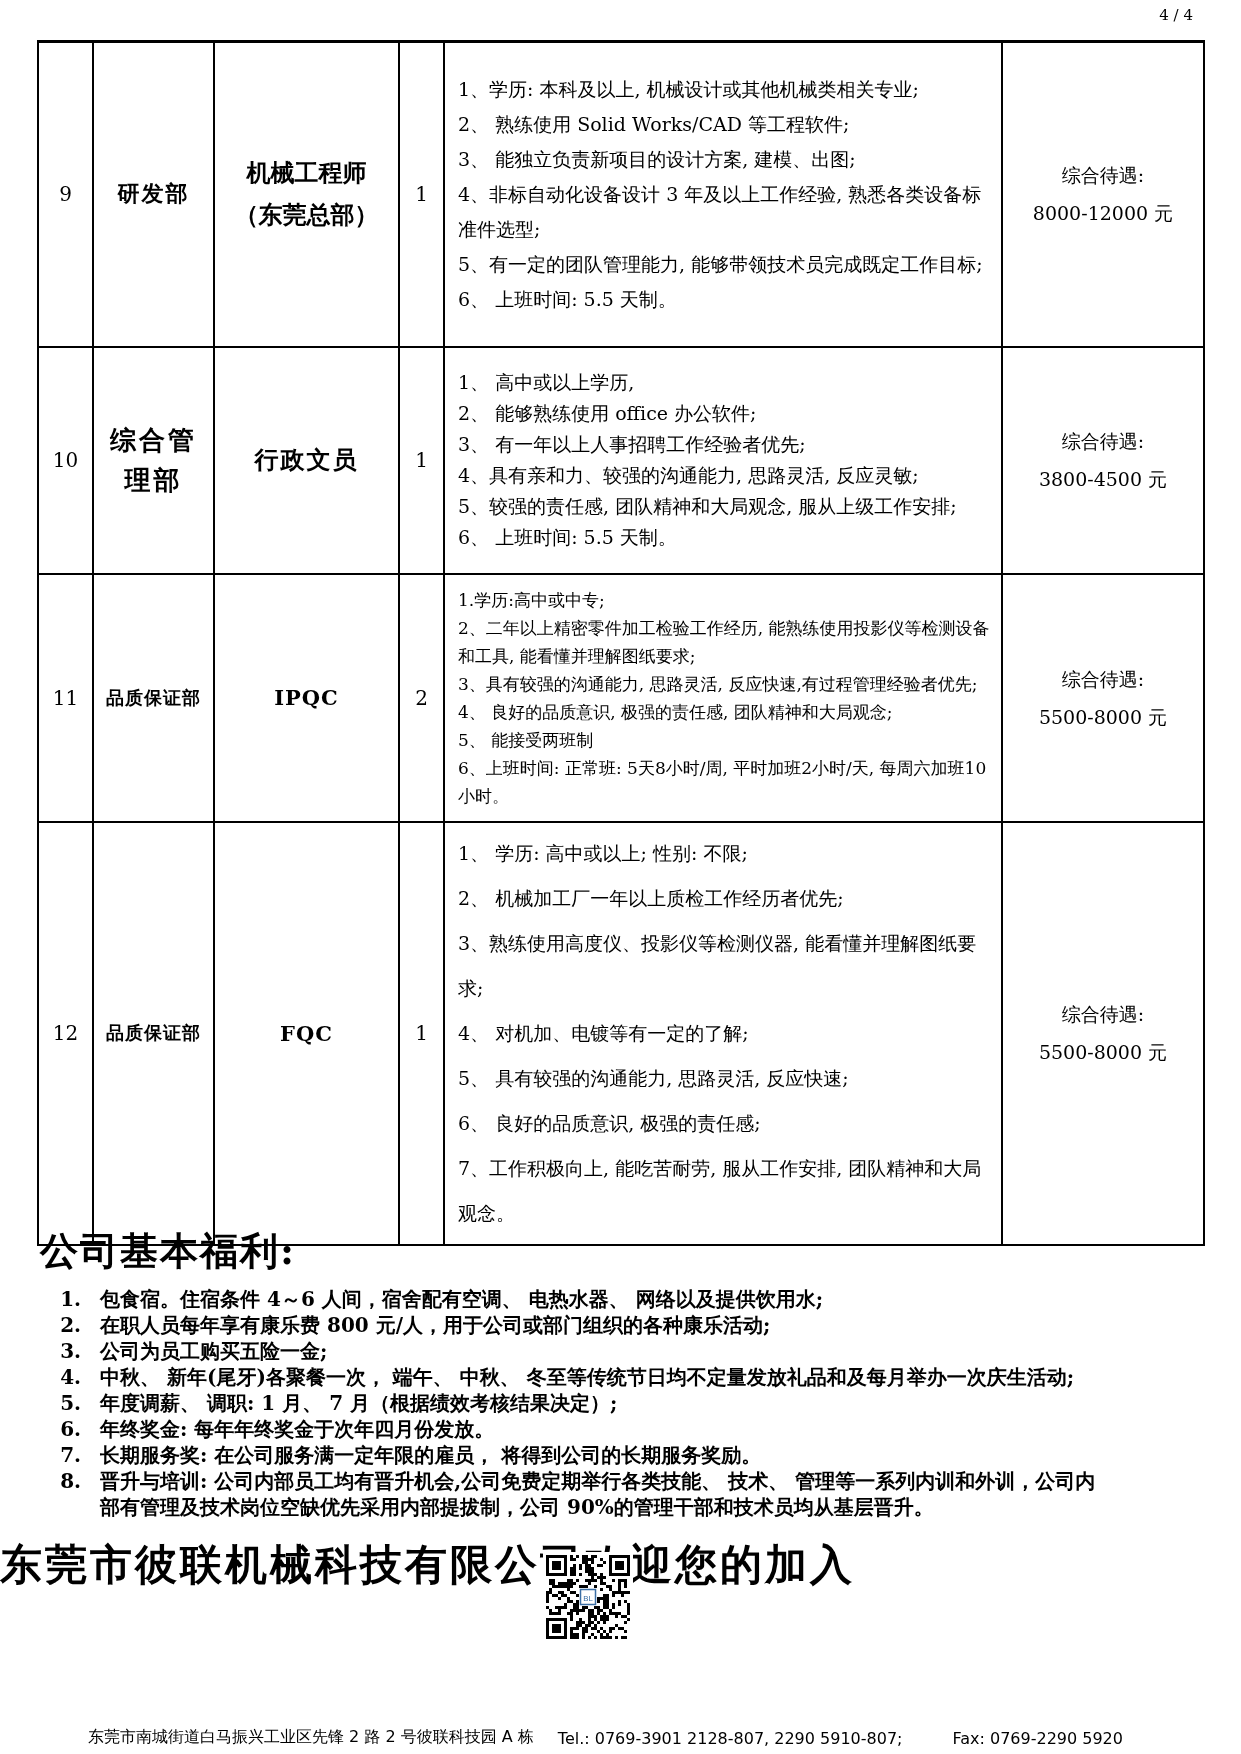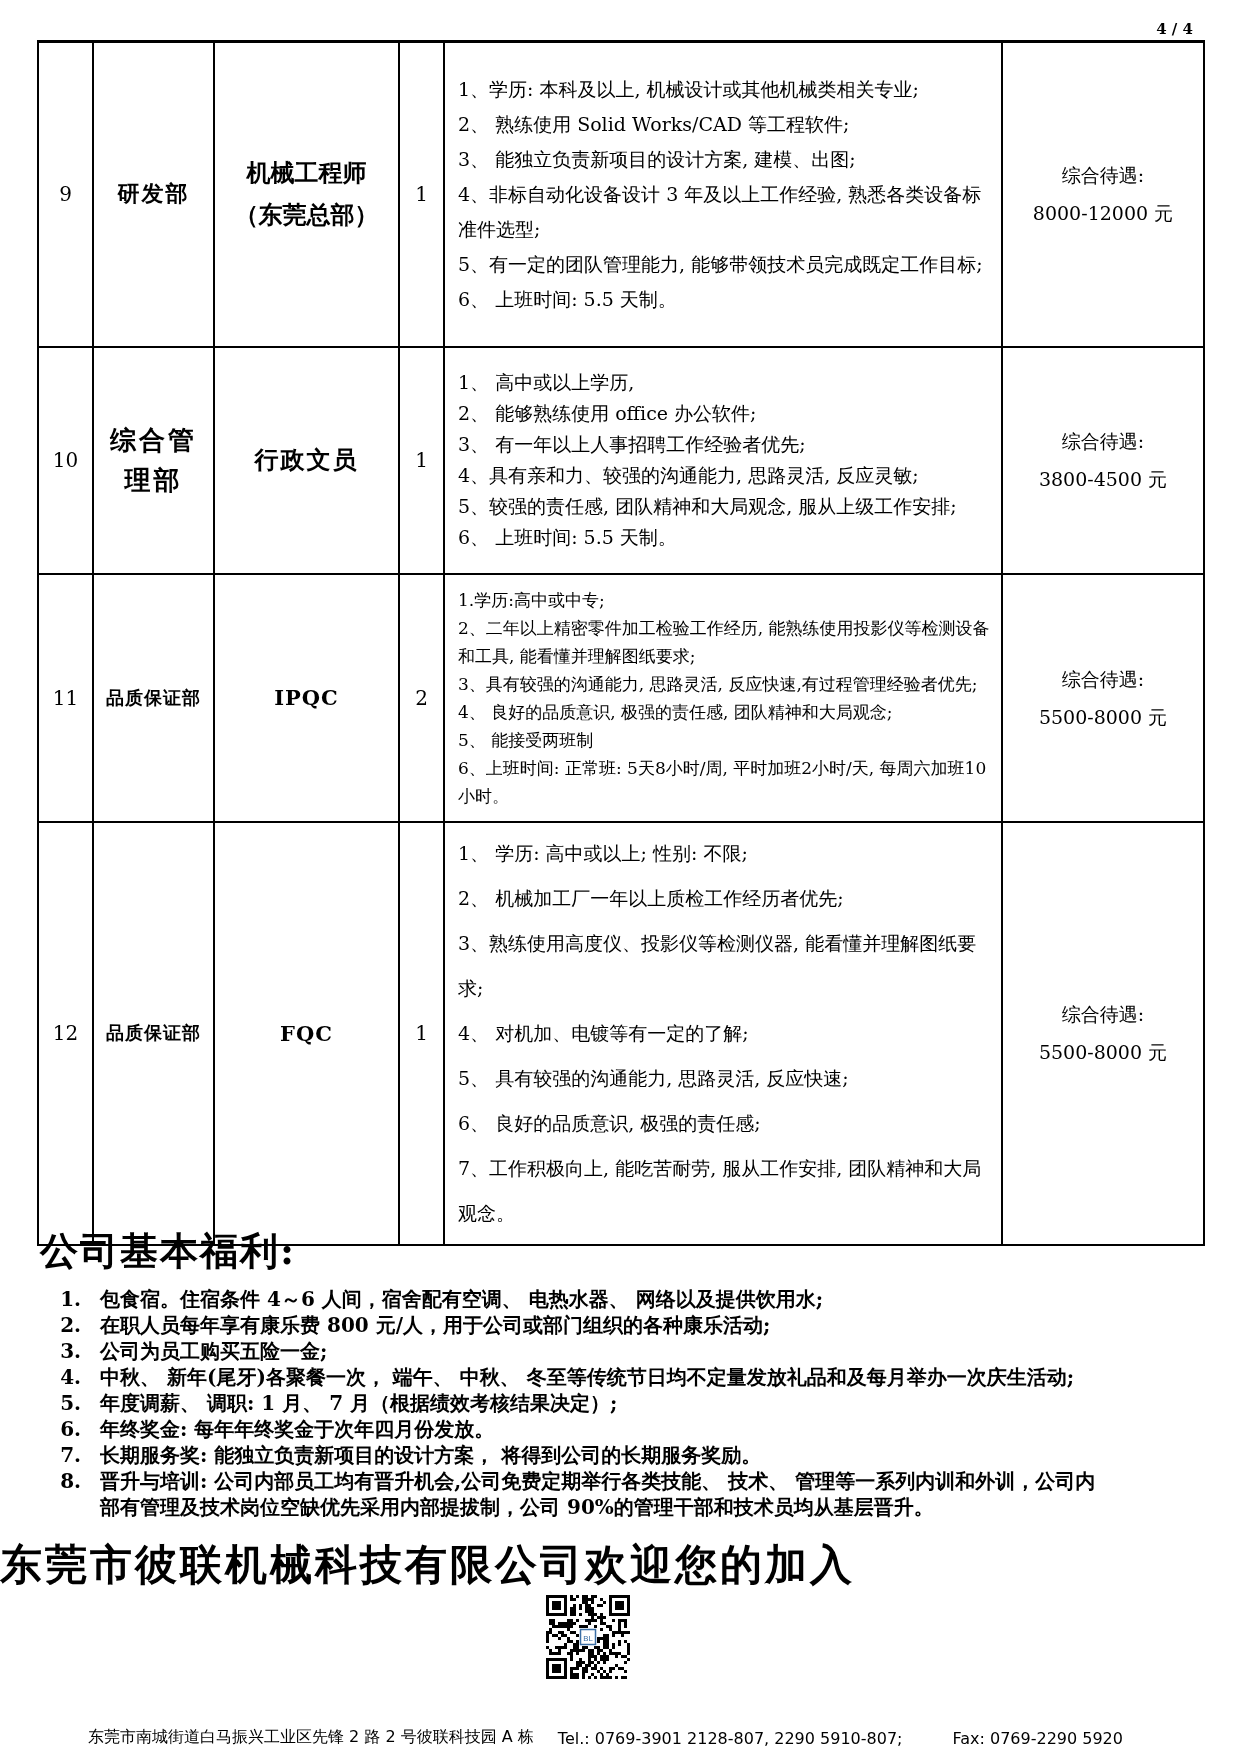--- a/index.html
+++ b/index.html
@@ -5,22 +5,22 @@
   * { margin:0; padding:0; box-sizing:border-box; }
   html,body { background:#ffffff; }
   body {
     width:1241px; height:1754px;
     position:relative;
     font-family:"DejaVu Serif","Liberation Serif",serif;
     color:#000;
     overflow:hidden;
   }
   .page-num {
-    position:absolute; top:20px; right:48px;
-    font-size:15px; font-weight:bold;
+    position:absolute; top:6px; right:48px;
+    font-size:15px; font-weight:normal;
   }
   
   table.jobs {
     position:absolute; top:40px; left:37px;
     width:1166px;
     border-collapse:collapse;
     table-layout:fixed;
   }
   table.jobs { border:2px solid #000; border-top:3px solid #000; }
   table.jobs td { border:2px solid #000; vertical-align:middle; }
@@ -70,21 +70,21 @@
     font-size:20px; line-height:26px;
     padding-left:12px;
   }
   
   .welcome {
     position:absolute; top:1537px; left:0; width:1160px;
     text-align:left;
     font-size:42px; font-weight:bold; letter-spacing:3px;
   }
   .qr {
-    position:absolute; top:1592px; left:543px;
+    position:absolute; top:1552px; left:543px;
     width:90px; height:90px; background:#7dd3fc;
   }
   .qr svg { display:block; }
   
   .footer {
     position:absolute; top:1727px; left:88px; right:40px;
     display:flex; align-items:flex-end;
     font-family:"DejaVu Sans","Liberation Sans",sans-serif;
     font-size:16px; white-space:nowrap;
   }
@@ -187,21 +187,21 @@
 
 <div class="welfare">
   <h2>公司基本福利:</h2>
   <ol>
     <li>包食宿。住宿条件 4～6 人间，宿舍配有空调、 电热水器、 网络以及提供饮用水;</li>
     <li>在职人员每年享有康乐费 800 元/人，用于公司或部门组织的各种康乐活动;</li>
     <li>公司为员工购买五险一金;</li>
     <li>中秋、 新年(尾牙)各聚餐一次， 端午、 中秋、 冬至等传统节日均不定量发放礼品和及每月举办一次庆生活动;</li>
     <li>年度调薪、 调职: 1 月、 7 月（根据绩效考核结果决定）;</li>
     <li>年终奖金: 每年年终奖金于次年四月份发放。</li>
-    <li>长期服务奖: 能独立负责新项目的设计方案， 将得到公司的长期服务奖励。</li>
+    <li>长期服务奖: 在公司服务满一定年限的雇员， 将得到公司的长期服务奖励。</li>
     <li>晋升与培训: 公司内部员工均有晋升机会,公司免费定期举行各类技能、 技术、 管理等一系列内训和外训，公司内部有管理及技术岗位空缺优先采用内部提拔制，公司 90%的管理干部和技术员均从基层晋升。</li>
   </ol>
 </div>
 
 <div class="welcome">东莞市彼联机械科技有限公司欢迎您的加入</div>
 
 <div class="qr">
   <svg id="qr-svg" width="90" height="90" viewBox="0 0 30 30" xmlns="http://www.w3.org/2000/svg">
       <rect width="30" height="30" fill="#fff"></rect>
       <rect x="9" y="1" width="1" height="1" fill="#000"></rect>

